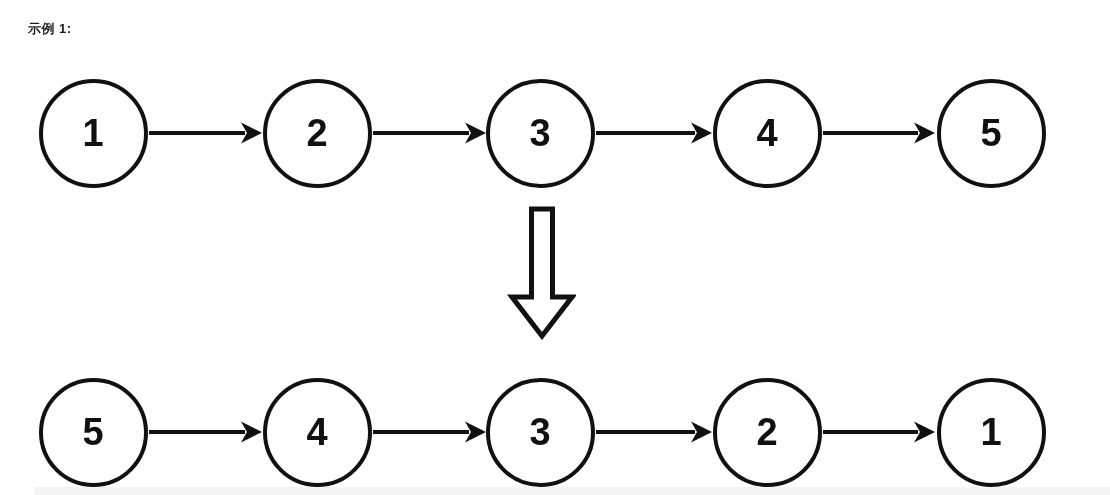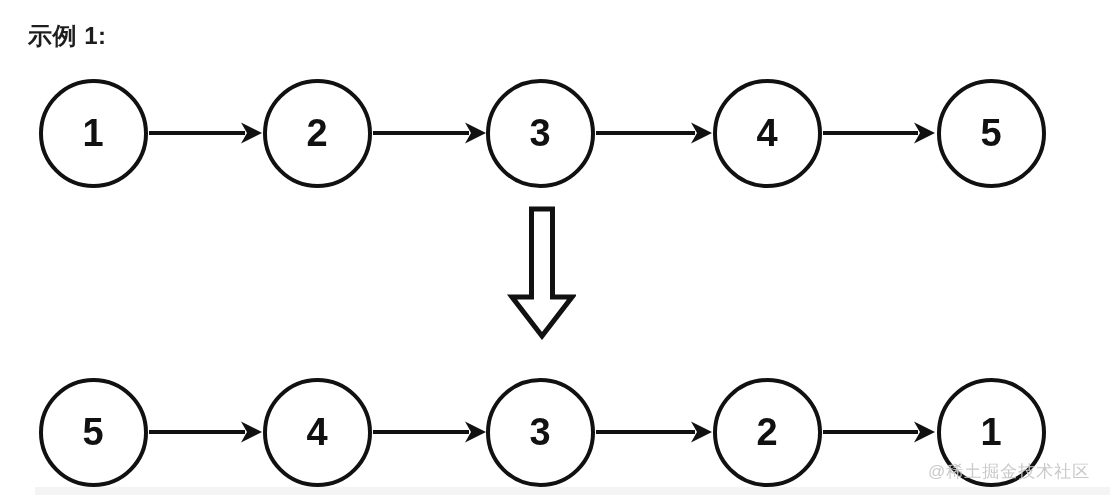--- a/index.html
+++ b/index.html
@@ -22,21 +22,21 @@
     left: 35px;
     top: 487px;
     width: 1075px;
     height: 8px;
     background: #f4f4f4;
   }
   #example-title {
     position: absolute;
     left: 28px;
     top: 20px;
-    font-size: 24px;
+    font-size: 13px;
     font-weight: bold;
     color: #1d1d1d;
     letter-spacing: 0.5px;
     white-space: nowrap;
   }
   .node {
     position: absolute;
     width: 109px;
     height: 109px;
     margin-left: -54.5px;
@@ -173,15 +173,14 @@
         <span class="node-label">1</span>
       </div>
     </div>
 
   <div id="flow-arrow">
     <svg width="70" height="134" viewBox="0 0 70 134" xmlns="http://www.w3.org/2000/svg">
       <path d="M 25.5 3 L 46.5 3 L 46.5 91 L 66 91 L 36 130 L 6 91 L 25.5 91 Z" fill="#ffffff" stroke="#111111" stroke-width="5" stroke-linejoin="miter"></path>
     </svg>
   </div>
 
-  <div id="watermark">@稀土掘金技术社区</div>
 
 </div>
 
 </body></html>

